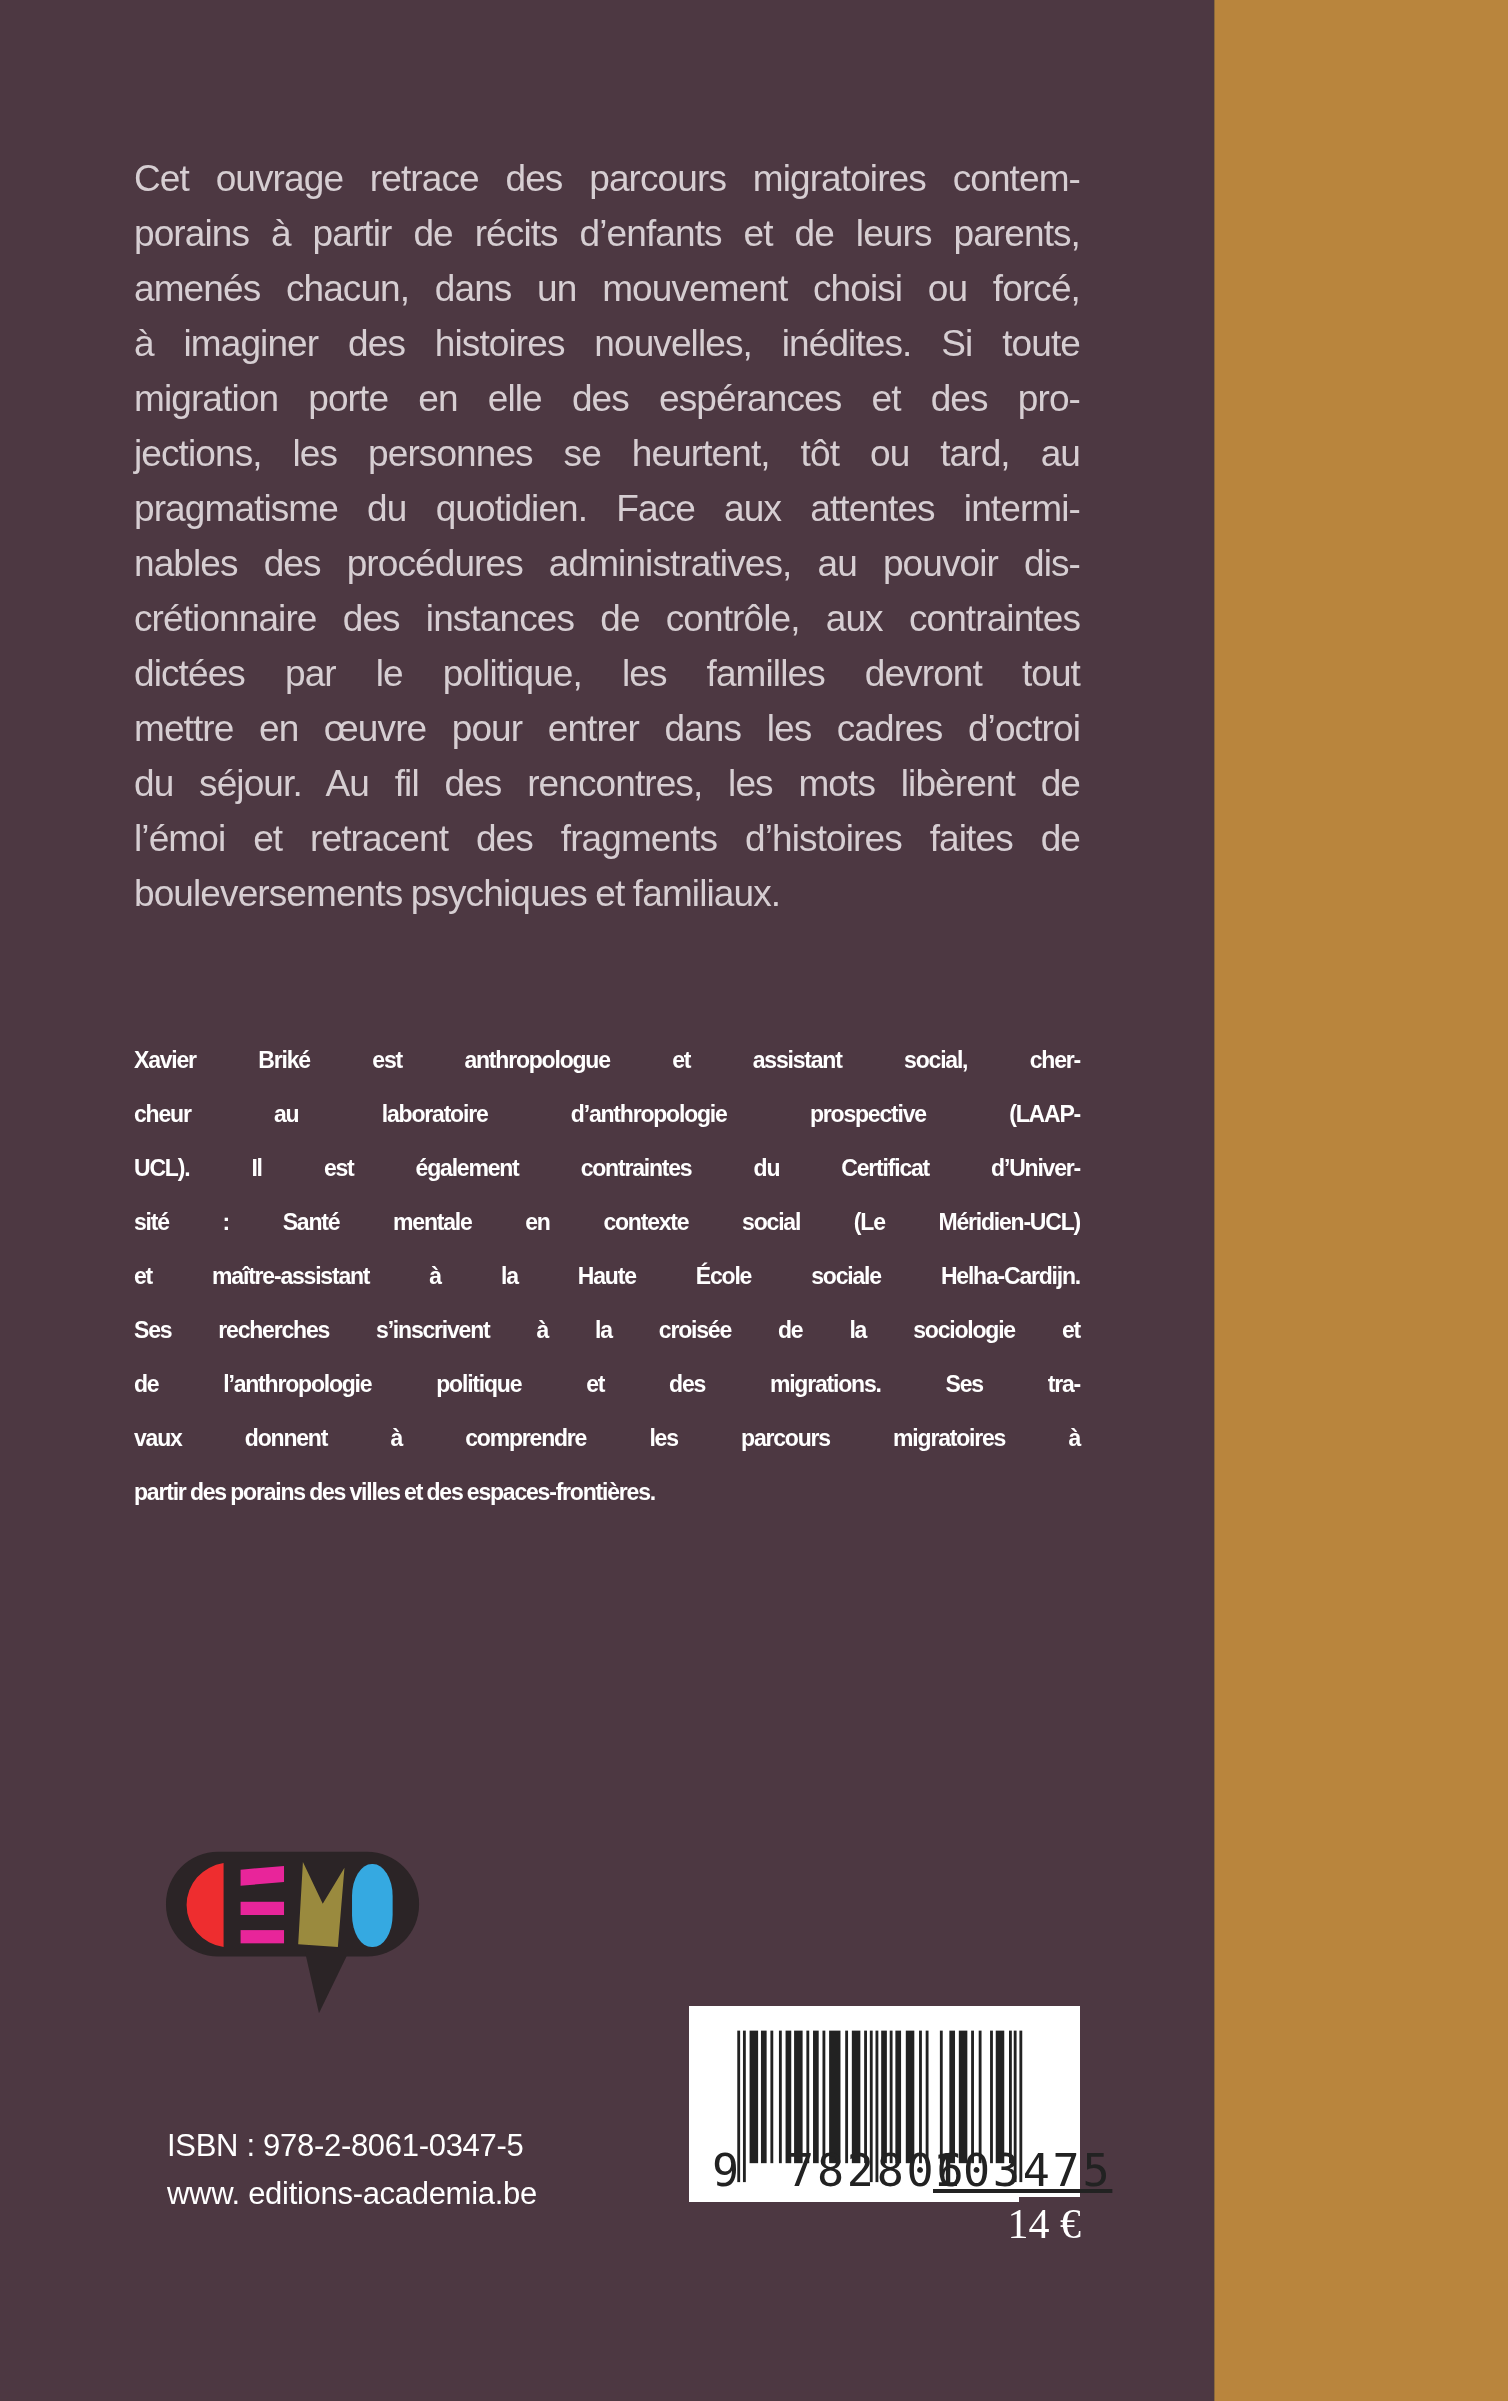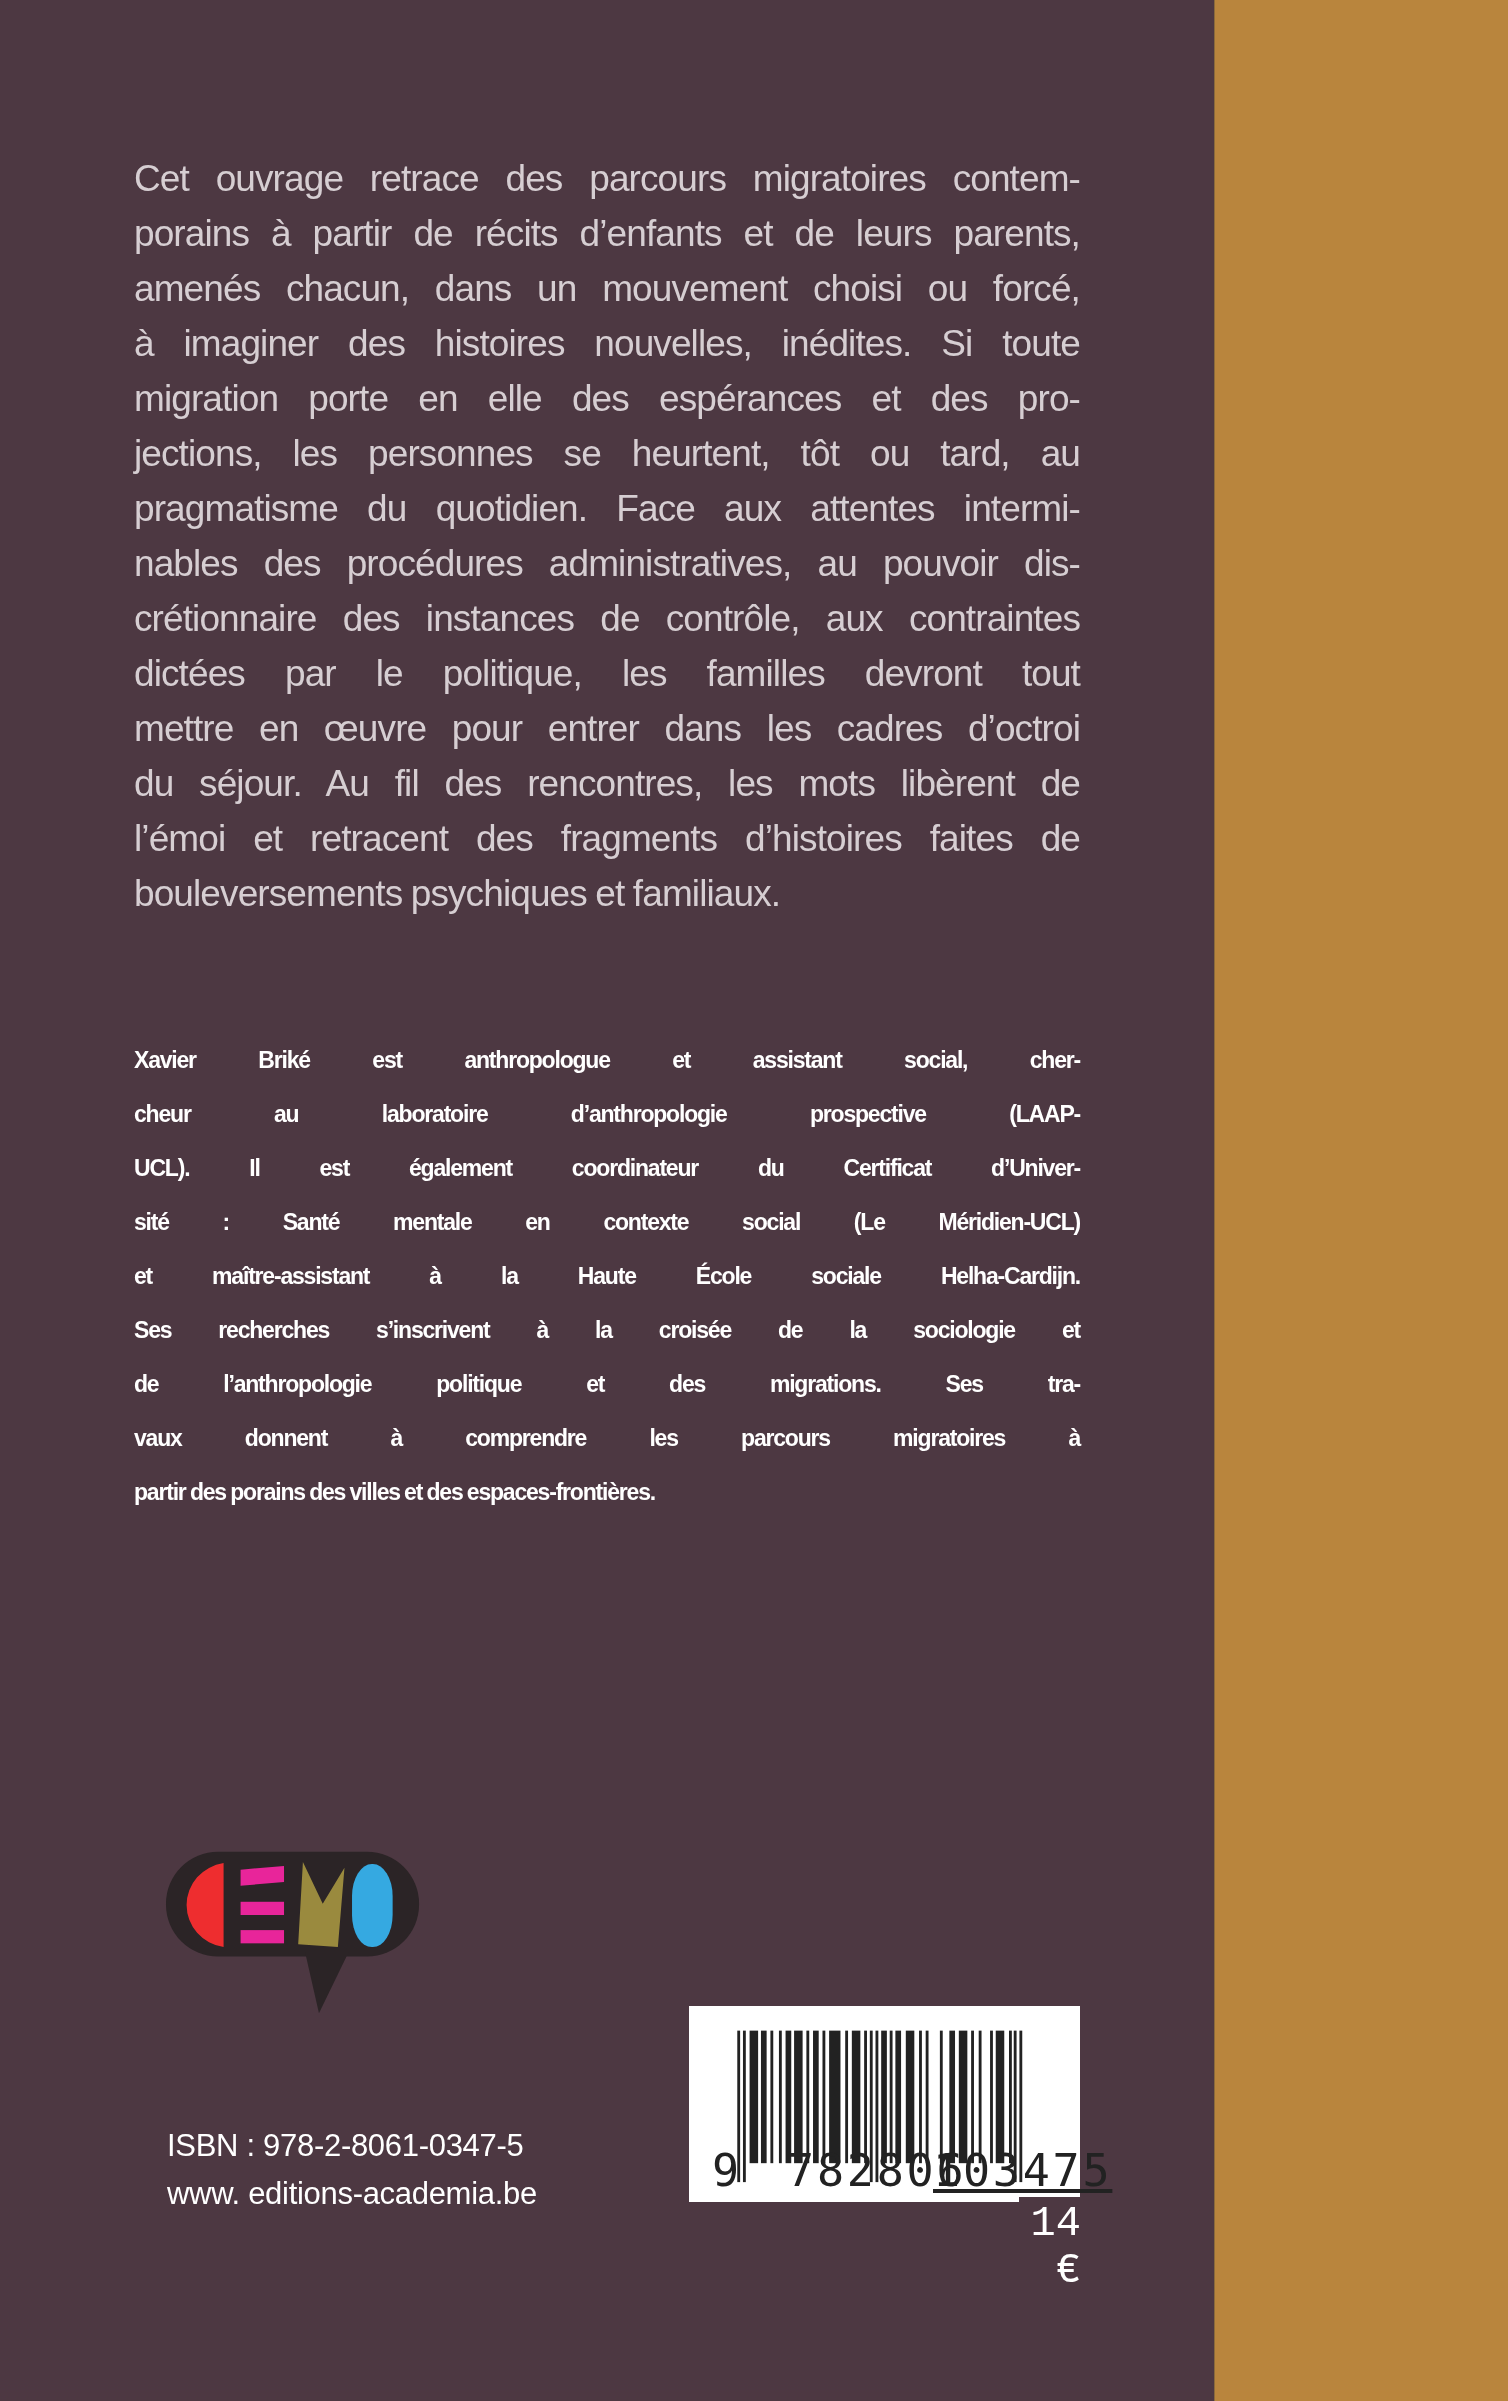--- a/index.html
+++ b/index.html
@@ -55,21 +55,21 @@
     position: absolute; top: 2148px; color: #222;
     font-family: "DejaVu Sans Mono", monospace; font-size: 45px; line-height: 45px;
     letter-spacing: 2.8px;
   }
   #bc-first { left: 712px; }
   #bc-left { left: 754px; margin-left: 33px; }
   #bc-right { left: 933px; text-decoration: underline; }
 
   .price {
     position: absolute; left: 994px; top: 2201px; width: 87px; text-align: right;
-    color: #FFFFFF; font-family: Liberation Mono, monospace;
+    color: #FFFFFF; font-family: Liberation Serif, serif;
     font-size: 42px; line-height: 47px;
   }
 </style>
 </head>
 <body>
 
 <div class="spine-stripe"></div>
 
 <div id="description" class="col">
   <span class="line">Cet ouvrage retrace des parcours migratoires contem-</span>
@@ -84,21 +84,21 @@
   <span class="line">dictées par le politique, les familles devront tout</span>
   <span class="line">mettre en œuvre pour entrer dans les cadres d’octroi</span>
   <span class="line">du séjour. Au fil des rencontres, les mots libèrent de</span>
   <span class="line">l’émoi et retracent des fragments d’histoires faites de</span>
   <span class="line last">bouleversements psychiques et familiaux.</span>
 </div>
 
 <div id="bio" class="col">
   <span class="line">Xavier Briké est anthropologue et assistant social, cher-</span>
   <span class="line">cheur au laboratoire d’anthropologie prospective (LAAP-</span>
-  <span class="line">UCL). Il est également coordinateur du Certificat d’Univer-</span>
+  <span class="line">UCL). Il est également contraintes du Certificat d’Univer-</span>
   <span class="line">sité : Santé mentale en contexte social (Le Méridien-UCL)</span>
   <span class="line">et maître-assistant à la Haute École sociale Helha-Cardijn.</span>
   <span class="line">Ses recherches s’inscrivent à la croisée de la sociologie et</span>
   <span class="line">de l’anthropologie politique et des migrations. Ses tra-</span>
   <span class="line">vaux donnent à comprendre les parcours migratoires à</span>
   <span class="line last">partir des porains des villes et des espaces-frontières.</span>
 </div>
 
 <svg class="logo" viewBox="0 0 275 180" width="260" height="170">
   <g>

